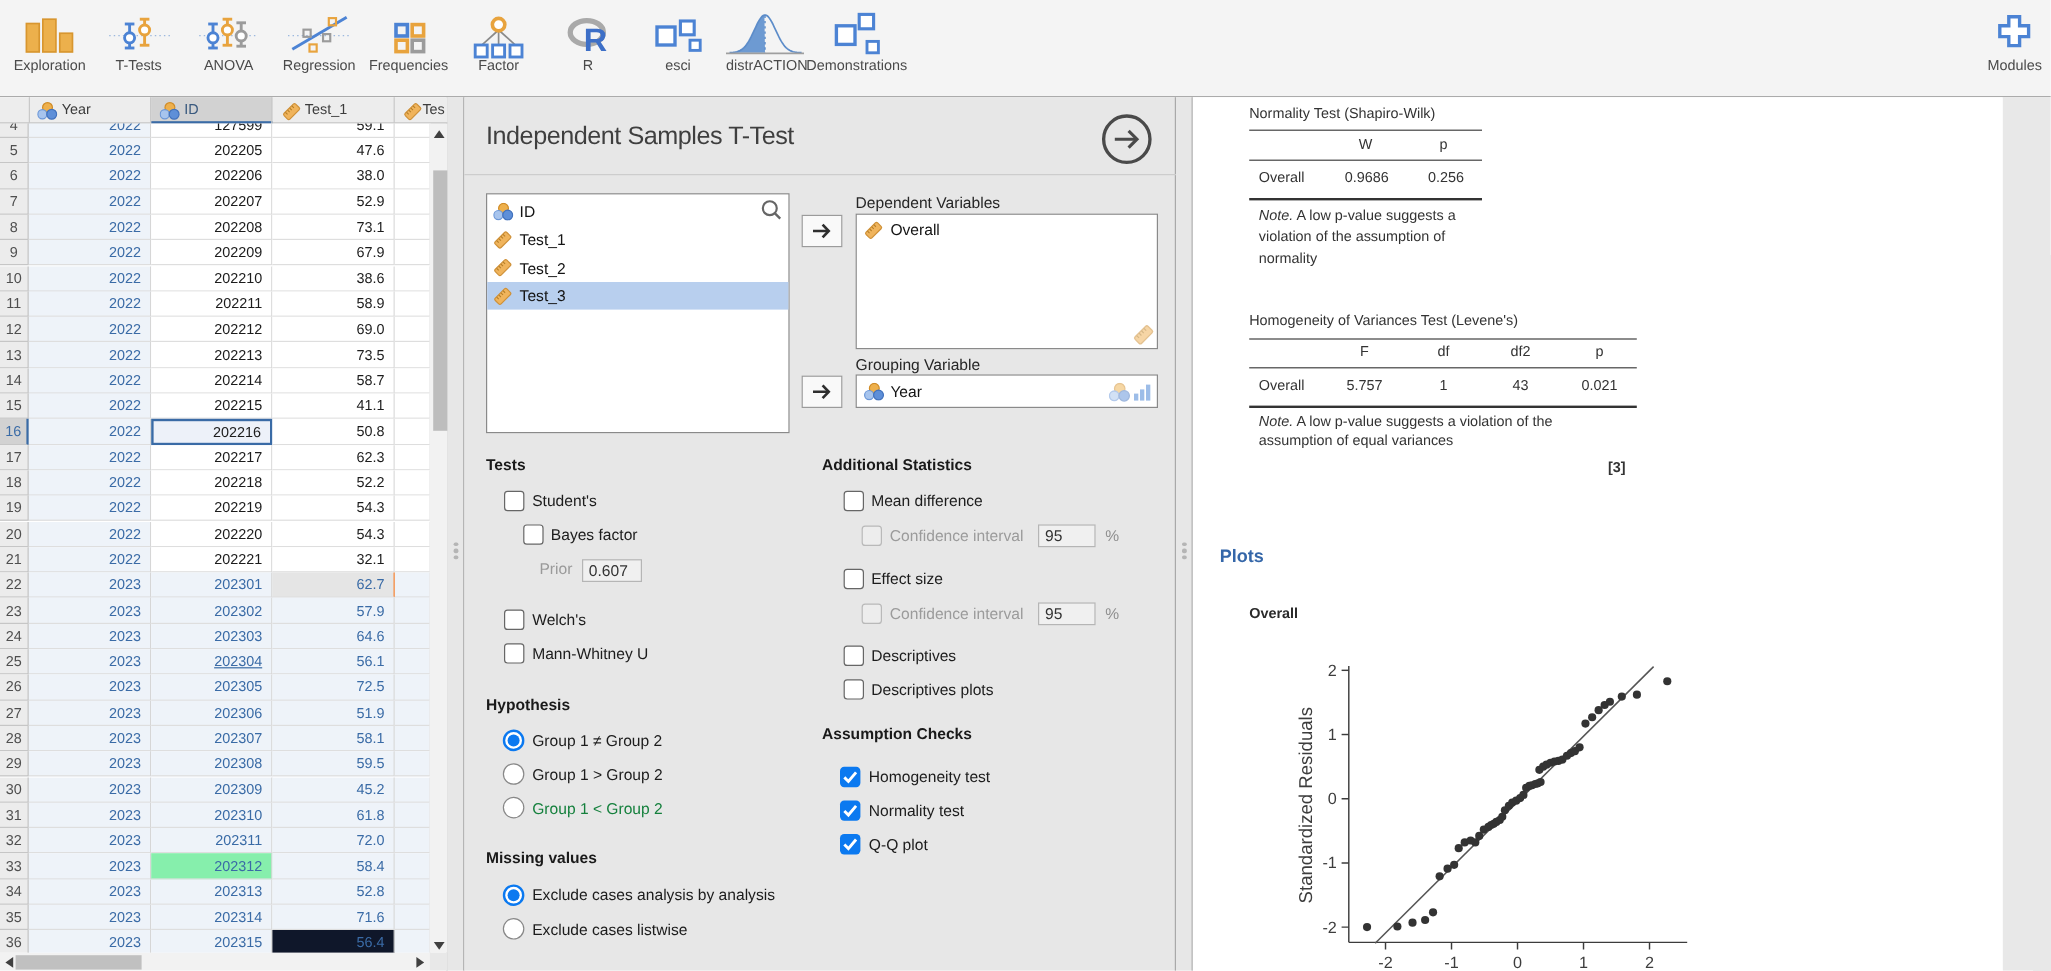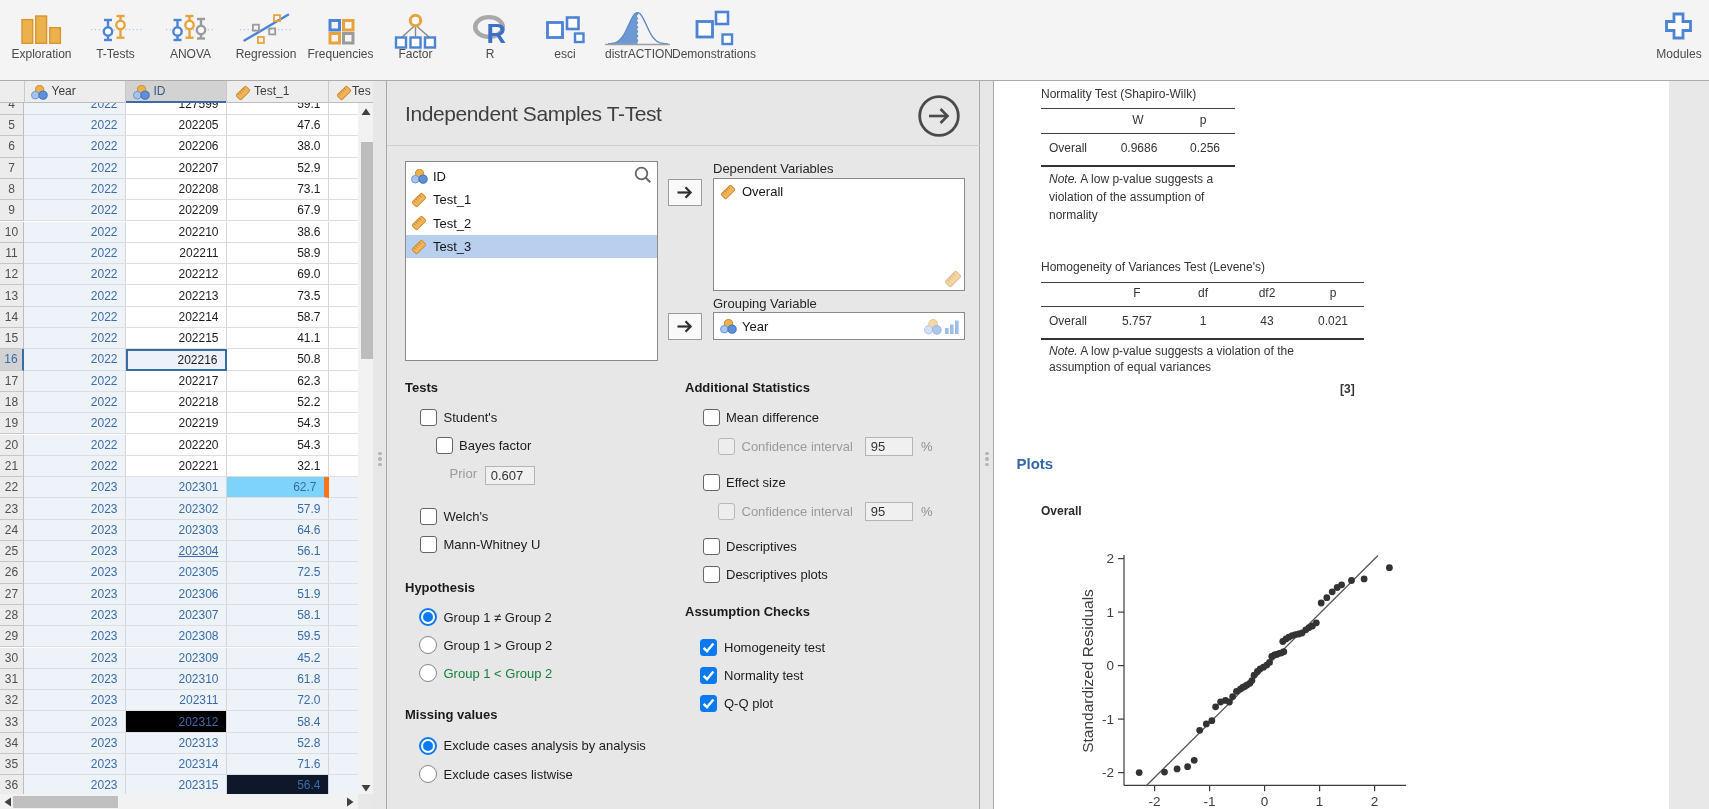--- a/index.html
+++ b/index.html
@@ -203,21 +203,21 @@
 <div style="position:absolute;left:226.5px;top:331.5px;width:102.0px;height:21.3px;background:#fff;border-right:1px solid #d6d6d6;border-bottom:1px solid #dedede;box-sizing:border-box;display:flex;align-items:center;justify-content:flex-end;padding-right:7px;font-size:12px;color:#1c1c1c;">54.3</div>
 <div style="position:absolute;left:328.5px;top:331.5px;width:30.5px;height:21.3px;background:#fff;border-right:1px solid #d6d6d6;border-bottom:1px solid #dedede;box-sizing:border-box;display:flex;align-items:center;justify-content:flex-end;padding-right:7px;font-size:12px;color:#1c1c1c;"></div>
 <div style="position:absolute;left:0;top:352.8px;width:24px;height:21.3px;background:#ececec;border-right:1px solid #bdbdbd;border-bottom:1px solid #c6c6c6;box-sizing:border-box;display:flex;align-items:center;justify-content:center;font-size:12px;color:#4f4f4f;">21</div>
 <div style="position:absolute;left:24px;top:352.8px;width:101.5px;height:21.3px;background:#eef3f9;border-right:1px solid #d6d6d6;border-bottom:1px solid #dedede;box-sizing:border-box;display:flex;align-items:center;justify-content:flex-end;padding-right:7px;font-size:12px;color:#3a6ba6;">2022</div>
 <div style="position:absolute;left:125.5px;top:352.8px;width:101.0px;height:21.3px;background:#fff;border-right:1px solid #d6d6d6;border-bottom:1px solid #dedede;box-sizing:border-box;display:flex;align-items:center;justify-content:flex-end;padding-right:7px;font-size:12px;color:#1c1c1c;">202221</div>
 <div style="position:absolute;left:226.5px;top:352.8px;width:102.0px;height:21.3px;background:#fff;border-right:1px solid #d6d6d6;border-bottom:1px solid #dedede;box-sizing:border-box;display:flex;align-items:center;justify-content:flex-end;padding-right:7px;font-size:12px;color:#1c1c1c;">32.1</div>
 <div style="position:absolute;left:328.5px;top:352.8px;width:30.5px;height:21.3px;background:#fff;border-right:1px solid #d6d6d6;border-bottom:1px solid #dedede;box-sizing:border-box;display:flex;align-items:center;justify-content:flex-end;padding-right:7px;font-size:12px;color:#1c1c1c;"></div>
 <div style="position:absolute;left:0;top:374.1px;width:24px;height:21.3px;background:#ececec;border-right:1px solid #bdbdbd;border-bottom:1px solid #c6c6c6;box-sizing:border-box;display:flex;align-items:center;justify-content:center;font-size:12px;color:#4f4f4f;">22</div>
 <div style="position:absolute;left:24px;top:374.1px;width:101.5px;height:21.3px;background:#eef3f9;border-right:1px solid #d6d6d6;border-bottom:1px solid #dedede;box-sizing:border-box;display:flex;align-items:center;justify-content:flex-end;padding-right:7px;font-size:12px;color:#3a6ba6;">2023</div>
 <div style="position:absolute;left:125.5px;top:374.1px;width:101.0px;height:21.3px;background:#eef3f9;border-right:1px solid #d6d6d6;border-bottom:1px solid #dedede;box-sizing:border-box;display:flex;align-items:center;justify-content:flex-end;padding-right:7px;font-size:12px;color:#3a6ba6;">202301</div>
-<div style="position:absolute;left:226.5px;top:374.1px;width:102.0px;height:21.3px;background:#7dd3fc;border-right:5px solid #f97316;border-bottom:1px solid #dedede;box-sizing:border-box;display:flex;align-items:center;justify-content:flex-end;padding-right:7px;font-size:12px;color:#3a6ba6;text-align:right;">62.7</div>
+<div style="position:absolute;left:226.5px;top:374.1px;width:102.0px;height:21.3px;background:#e5e5e5;border-right:1px solid #f97316;border-bottom:1px solid #dedede;box-sizing:border-box;display:flex;align-items:center;justify-content:flex-end;padding-right:7px;font-size:12px;color:#3a6ba6;text-align:right;">62.7</div>
 <div style="position:absolute;left:328.5px;top:374.1px;width:30.5px;height:21.3px;background:#eef3f9;border-right:1px solid #d6d6d6;border-bottom:1px solid #dedede;box-sizing:border-box;display:flex;align-items:center;justify-content:flex-end;padding-right:7px;font-size:12px;color:#3a6ba6;"></div>
 <div style="position:absolute;left:0;top:395.4px;width:24px;height:21.3px;background:#ececec;border-right:1px solid #bdbdbd;border-bottom:1px solid #c6c6c6;box-sizing:border-box;display:flex;align-items:center;justify-content:center;font-size:12px;color:#4f4f4f;">23</div>
 <div style="position:absolute;left:24px;top:395.4px;width:101.5px;height:21.3px;background:#eef3f9;border-right:1px solid #d6d6d6;border-bottom:1px solid #dedede;box-sizing:border-box;display:flex;align-items:center;justify-content:flex-end;padding-right:7px;font-size:12px;color:#3a6ba6;">2023</div>
 <div style="position:absolute;left:125.5px;top:395.4px;width:101.0px;height:21.3px;background:#eef3f9;border-right:1px solid #d6d6d6;border-bottom:1px solid #dedede;box-sizing:border-box;display:flex;align-items:center;justify-content:flex-end;padding-right:7px;font-size:12px;color:#3a6ba6;">202302</div>
 <div style="position:absolute;left:226.5px;top:395.4px;width:102.0px;height:21.3px;background:#eef3f9;border-right:1px solid #d6d6d6;border-bottom:1px solid #dedede;box-sizing:border-box;display:flex;align-items:center;justify-content:flex-end;padding-right:7px;font-size:12px;color:#3a6ba6;">57.9</div>
 <div style="position:absolute;left:328.5px;top:395.4px;width:30.5px;height:21.3px;background:#eef3f9;border-right:1px solid #d6d6d6;border-bottom:1px solid #dedede;box-sizing:border-box;display:flex;align-items:center;justify-content:flex-end;padding-right:7px;font-size:12px;color:#3a6ba6;"></div>
 <div style="position:absolute;left:0;top:416.7px;width:24px;height:21.3px;background:#ececec;border-right:1px solid #bdbdbd;border-bottom:1px solid #c6c6c6;box-sizing:border-box;display:flex;align-items:center;justify-content:center;font-size:12px;color:#4f4f4f;">24</div>
 <div style="position:absolute;left:24px;top:416.7px;width:101.5px;height:21.3px;background:#eef3f9;border-right:1px solid #d6d6d6;border-bottom:1px solid #dedede;box-sizing:border-box;display:flex;align-items:center;justify-content:flex-end;padding-right:7px;font-size:12px;color:#3a6ba6;">2023</div>
 <div style="position:absolute;left:125.5px;top:416.7px;width:101.0px;height:21.3px;background:#eef3f9;border-right:1px solid #d6d6d6;border-bottom:1px solid #dedede;box-sizing:border-box;display:flex;align-items:center;justify-content:flex-end;padding-right:7px;font-size:12px;color:#3a6ba6;">202303</div>
 <div style="position:absolute;left:226.5px;top:416.7px;width:102.0px;height:21.3px;background:#eef3f9;border-right:1px solid #d6d6d6;border-bottom:1px solid #dedede;box-sizing:border-box;display:flex;align-items:center;justify-content:flex-end;padding-right:7px;font-size:12px;color:#3a6ba6;">64.6</div>
@@ -257,21 +257,21 @@
 <div style="position:absolute;left:125.5px;top:565.8px;width:101.0px;height:21.3px;background:#eef3f9;border-right:1px solid #d6d6d6;border-bottom:1px solid #dedede;box-sizing:border-box;display:flex;align-items:center;justify-content:flex-end;padding-right:7px;font-size:12px;color:#3a6ba6;">202310</div>
 <div style="position:absolute;left:226.5px;top:565.8px;width:102.0px;height:21.3px;background:#eef3f9;border-right:1px solid #d6d6d6;border-bottom:1px solid #dedede;box-sizing:border-box;display:flex;align-items:center;justify-content:flex-end;padding-right:7px;font-size:12px;color:#3a6ba6;">61.8</div>
 <div style="position:absolute;left:328.5px;top:565.8px;width:30.5px;height:21.3px;background:#eef3f9;border-right:1px solid #d6d6d6;border-bottom:1px solid #dedede;box-sizing:border-box;display:flex;align-items:center;justify-content:flex-end;padding-right:7px;font-size:12px;color:#3a6ba6;"></div>
 <div style="position:absolute;left:0;top:587.1px;width:24px;height:21.3px;background:#ececec;border-right:1px solid #bdbdbd;border-bottom:1px solid #c6c6c6;box-sizing:border-box;display:flex;align-items:center;justify-content:center;font-size:12px;color:#4f4f4f;">32</div>
 <div style="position:absolute;left:24px;top:587.1px;width:101.5px;height:21.3px;background:#eef3f9;border-right:1px solid #d6d6d6;border-bottom:1px solid #dedede;box-sizing:border-box;display:flex;align-items:center;justify-content:flex-end;padding-right:7px;font-size:12px;color:#3a6ba6;">2023</div>
 <div style="position:absolute;left:125.5px;top:587.1px;width:101.0px;height:21.3px;background:#eef3f9;border-right:1px solid #d6d6d6;border-bottom:1px solid #dedede;box-sizing:border-box;display:flex;align-items:center;justify-content:flex-end;padding-right:7px;font-size:12px;color:#3a6ba6;">202311</div>
 <div style="position:absolute;left:226.5px;top:587.1px;width:102.0px;height:21.3px;background:#eef3f9;border-right:1px solid #d6d6d6;border-bottom:1px solid #dedede;box-sizing:border-box;display:flex;align-items:center;justify-content:flex-end;padding-right:7px;font-size:12px;color:#3a6ba6;">72.0</div>
 <div style="position:absolute;left:328.5px;top:587.1px;width:30.5px;height:21.3px;background:#eef3f9;border-right:1px solid #d6d6d6;border-bottom:1px solid #dedede;box-sizing:border-box;display:flex;align-items:center;justify-content:flex-end;padding-right:7px;font-size:12px;color:#3a6ba6;"></div>
 <div style="position:absolute;left:0;top:608.4px;width:24px;height:21.3px;background:#ececec;border-right:1px solid #bdbdbd;border-bottom:1px solid #c6c6c6;box-sizing:border-box;display:flex;align-items:center;justify-content:center;font-size:12px;color:#4f4f4f;">33</div>
 <div style="position:absolute;left:24px;top:608.4px;width:101.5px;height:21.3px;background:#eef3f9;border-right:1px solid #d6d6d6;border-bottom:1px solid #dedede;box-sizing:border-box;display:flex;align-items:center;justify-content:flex-end;padding-right:7px;font-size:12px;color:#3a6ba6;">2023</div>
-<div style="position:absolute;left:125.5px;top:608.4px;width:101.0px;height:21.3px;background:#000000;border-right:1px solid #d6d6d6;border-bottom:1px solid #dedede;box-sizing:border-box;display:flex;align-items:center;justify-content:flex-end;padding-right:7px;font-size:12px;color:#3a6ba6;">202312</div>
+<div style="position:absolute;left:125.5px;top:608.4px;width:101.0px;height:21.3px;background:#86efac;border-right:1px solid #d6d6d6;border-bottom:1px solid #dedede;box-sizing:border-box;display:flex;align-items:center;justify-content:flex-end;padding-right:7px;font-size:12px;color:#3a6ba6;">202312</div>
 <div style="position:absolute;left:226.5px;top:608.4px;width:102.0px;height:21.3px;background:#eef3f9;border-right:1px solid #d6d6d6;border-bottom:1px solid #dedede;box-sizing:border-box;display:flex;align-items:center;justify-content:flex-end;padding-right:7px;font-size:12px;color:#3a6ba6;">58.4</div>
 <div style="position:absolute;left:328.5px;top:608.4px;width:30.5px;height:21.3px;background:#eef3f9;border-right:1px solid #d6d6d6;border-bottom:1px solid #dedede;box-sizing:border-box;display:flex;align-items:center;justify-content:flex-end;padding-right:7px;font-size:12px;color:#3a6ba6;"></div>
 <div style="position:absolute;left:0;top:629.7px;width:24px;height:21.3px;background:#ececec;border-right:1px solid #bdbdbd;border-bottom:1px solid #c6c6c6;box-sizing:border-box;display:flex;align-items:center;justify-content:center;font-size:12px;color:#4f4f4f;">34</div>
 <div style="position:absolute;left:24px;top:629.7px;width:101.5px;height:21.3px;background:#eef3f9;border-right:1px solid #d6d6d6;border-bottom:1px solid #dedede;box-sizing:border-box;display:flex;align-items:center;justify-content:flex-end;padding-right:7px;font-size:12px;color:#3a6ba6;">2023</div>
 <div style="position:absolute;left:125.5px;top:629.7px;width:101.0px;height:21.3px;background:#eef3f9;border-right:1px solid #d6d6d6;border-bottom:1px solid #dedede;box-sizing:border-box;display:flex;align-items:center;justify-content:flex-end;padding-right:7px;font-size:12px;color:#3a6ba6;">202313</div>
 <div style="position:absolute;left:226.5px;top:629.7px;width:102.0px;height:21.3px;background:#eef3f9;border-right:1px solid #d6d6d6;border-bottom:1px solid #dedede;box-sizing:border-box;display:flex;align-items:center;justify-content:flex-end;padding-right:7px;font-size:12px;color:#3a6ba6;">52.8</div>
 <div style="position:absolute;left:328.5px;top:629.7px;width:30.5px;height:21.3px;background:#eef3f9;border-right:1px solid #d6d6d6;border-bottom:1px solid #dedede;box-sizing:border-box;display:flex;align-items:center;justify-content:flex-end;padding-right:7px;font-size:12px;color:#3a6ba6;"></div>
 <div style="position:absolute;left:0;top:651.0px;width:24px;height:21.3px;background:#ececec;border-right:1px solid #bdbdbd;border-bottom:1px solid #c6c6c6;box-sizing:border-box;display:flex;align-items:center;justify-content:center;font-size:12px;color:#4f4f4f;">35</div>
 <div style="position:absolute;left:24px;top:651.0px;width:101.5px;height:21.3px;background:#eef3f9;border-right:1px solid #d6d6d6;border-bottom:1px solid #dedede;box-sizing:border-box;display:flex;align-items:center;justify-content:flex-end;padding-right:7px;font-size:12px;color:#3a6ba6;">2023</div>
 <div style="position:absolute;left:125.5px;top:651.0px;width:101.0px;height:21.3px;background:#eef3f9;border-right:1px solid #d6d6d6;border-bottom:1px solid #dedede;box-sizing:border-box;display:flex;align-items:center;justify-content:flex-end;padding-right:7px;font-size:12px;color:#3a6ba6;">202314</div>

